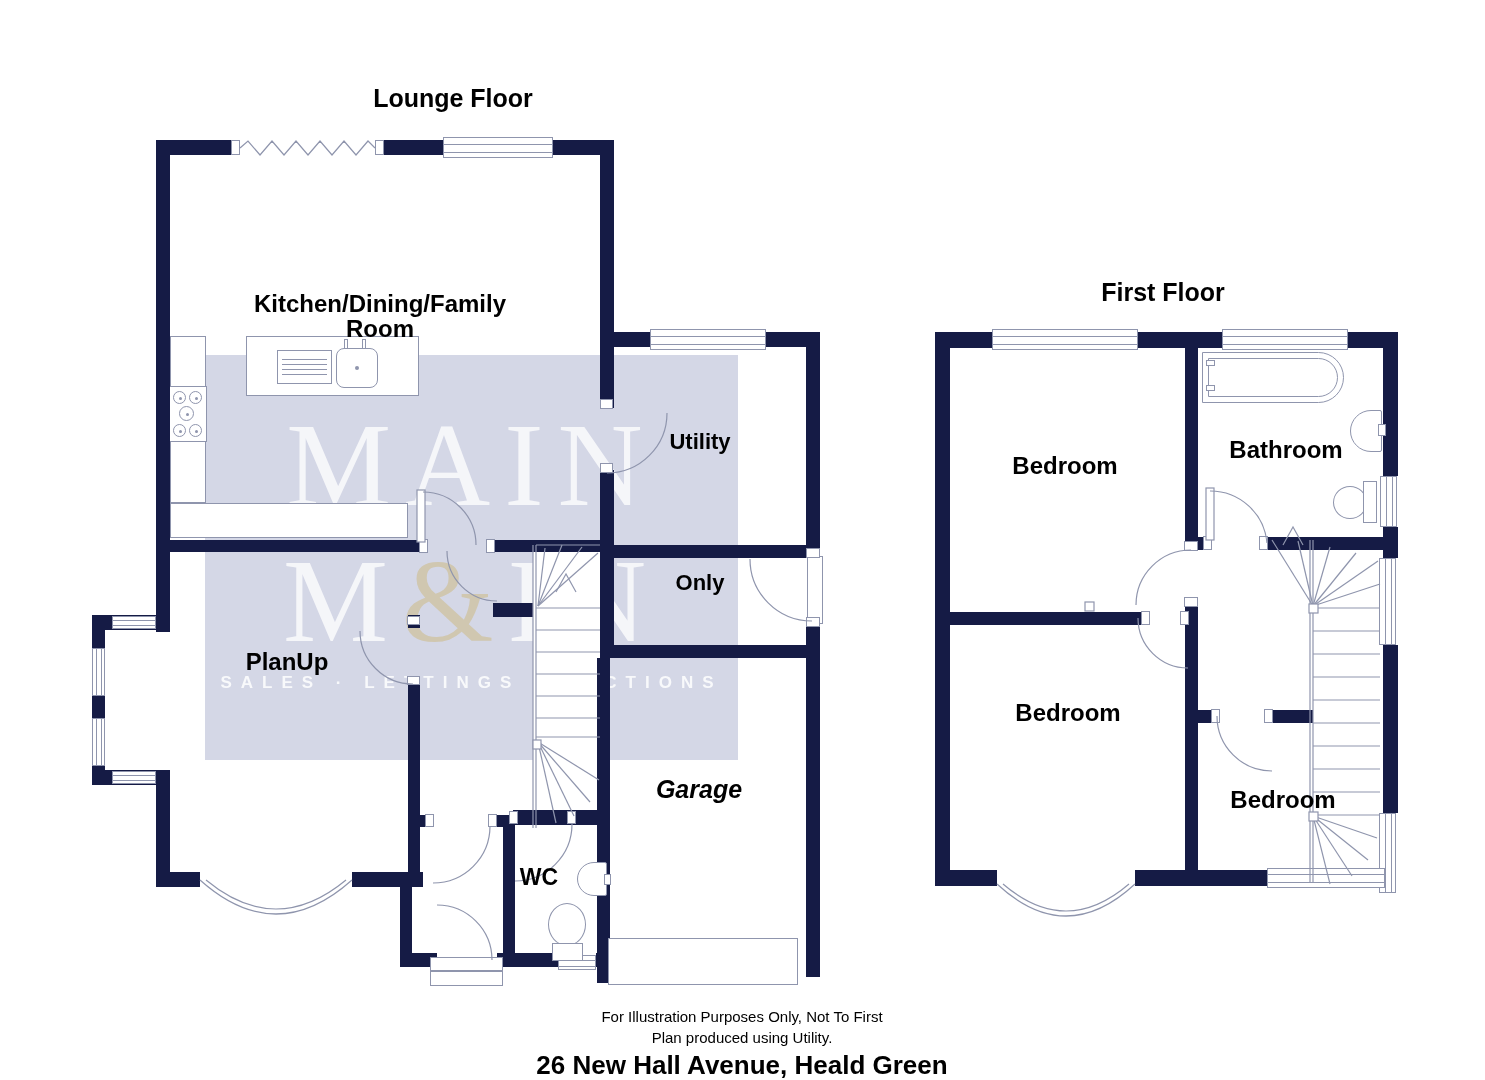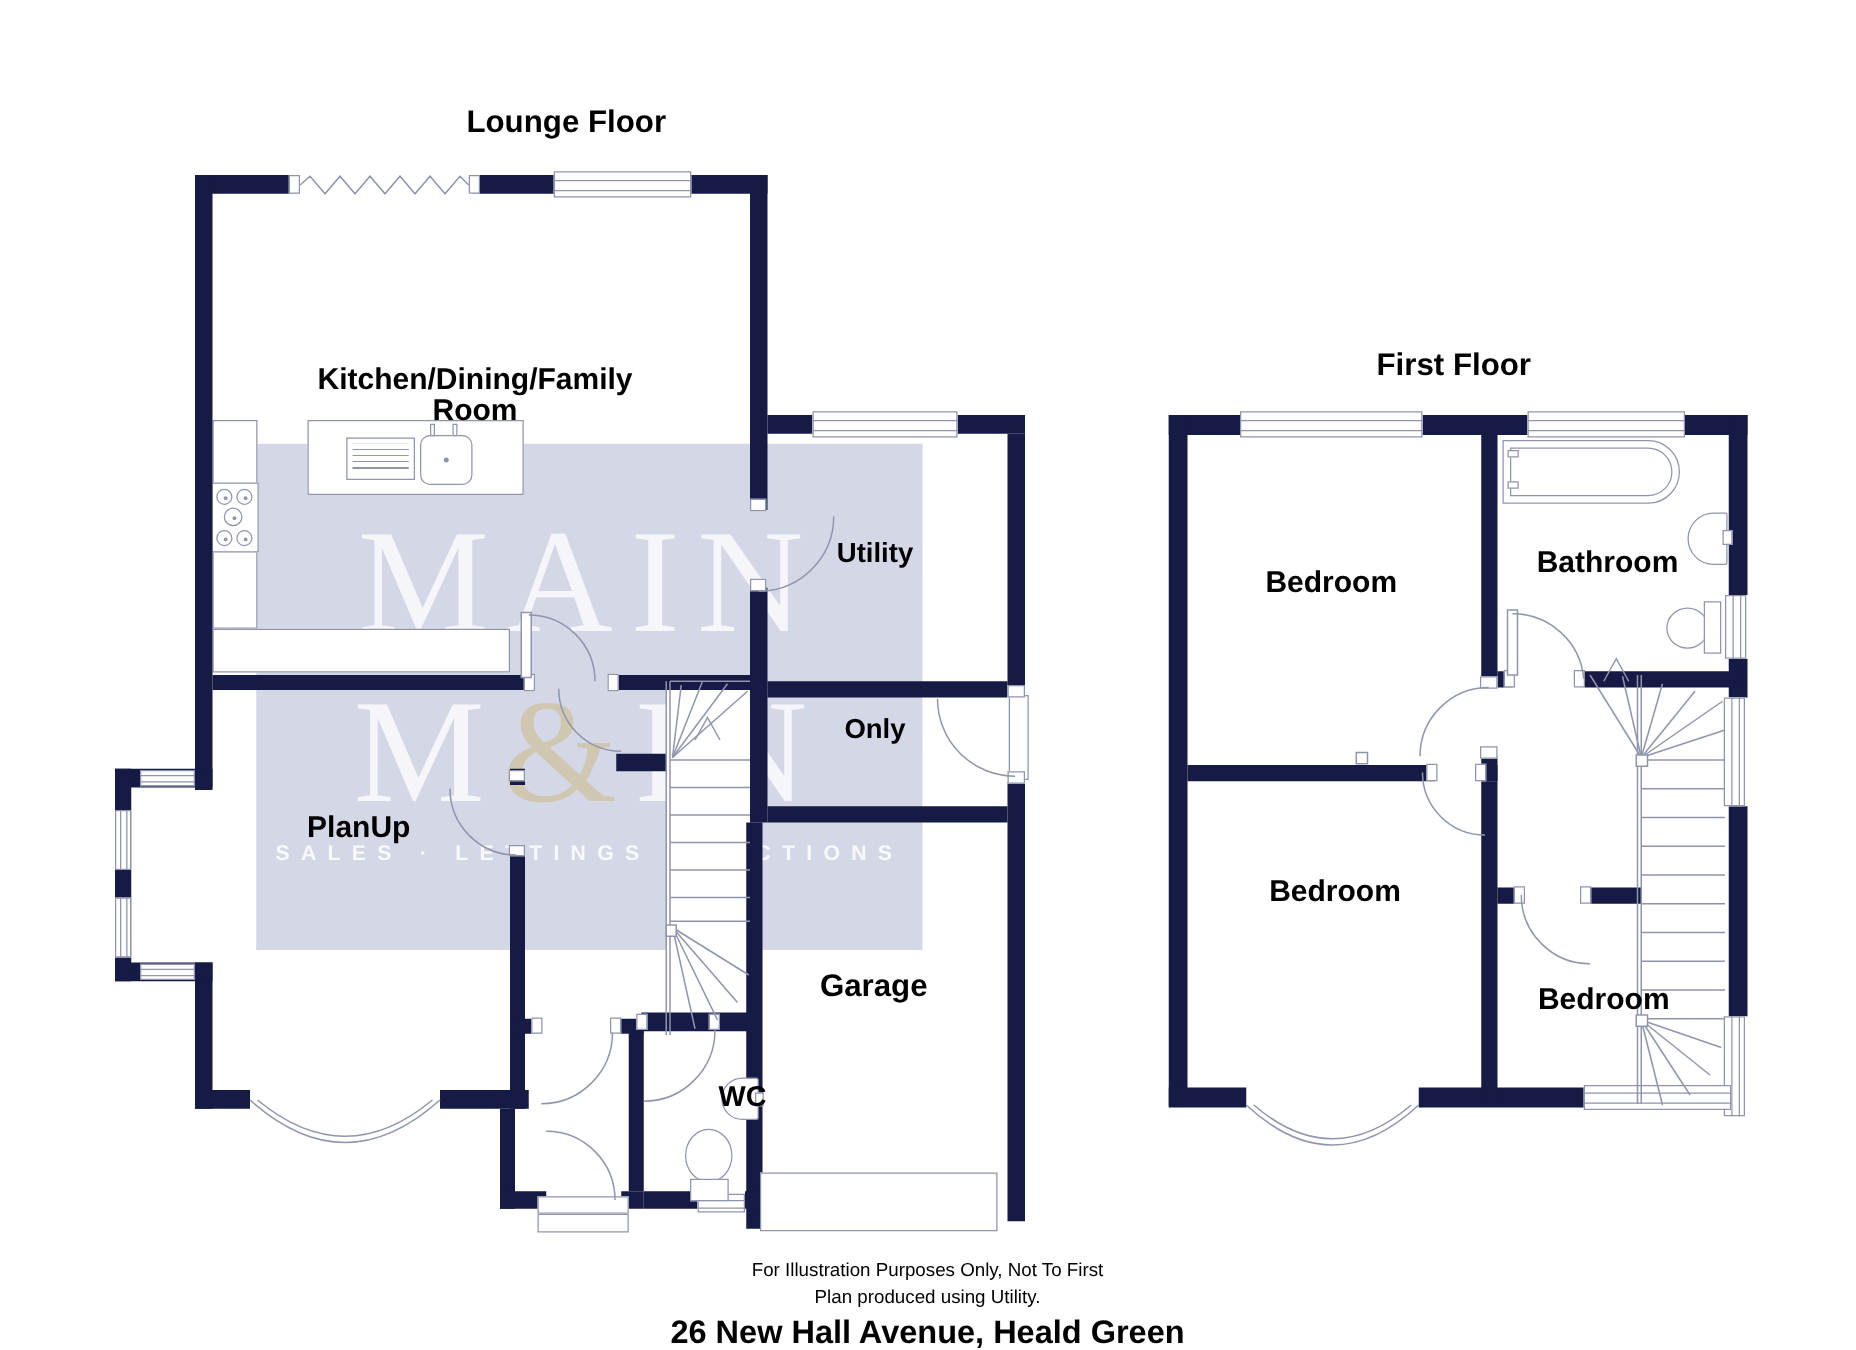--- a/index.html
+++ b/index.html
@@ -285,22 +285,22 @@
       <rect class="leaf" x="1085" y="602" width="9" height="9"></rect>
     </g>
   </svg>
 
   <div class="label" style="left:453px;top:98px;font-size:25px;">Lounge Floor</div>
   <div class="label" style="left:380px;top:316px;font-size:24px;">Kitchen/Dining/Family
 Room</div>
   <div class="label" style="left:700px;top:442px;font-size:22px;">Utility</div>
   <div class="label" style="left:700px;top:583px;font-size:22px;">Only</div>
   <div class="label" style="left:287px;top:662px;font-size:24px;">PlanUp</div>
-  <div class="label" style="left:594px;top:877px;font-size:23px;">WC</div>
-  <div class="label" style="left:699px;top:789px;font-size:25px;">Garage</div>
+  <div class="label" style="left:539px;top:877px;font-size:23px;">WC</div>
+  <div class="label" style="left:699px;top:789px;font-size:25px;font-style:italic;">Garage</div>
 
   <div class="label" style="left:1163px;top:292px;font-size:25px;">First Floor</div>
   <div class="label" style="left:1065px;top:466px;font-size:24px;">Bedroom</div>
   <div class="label" style="left:1286px;top:450px;font-size:24px;">Bathroom</div>
   <div class="label" style="left:1068px;top:713px;font-size:24px;">Bedroom</div>
   <div class="label" style="left:1283px;top:800px;font-size:24px;">Bedroom</div>
 
   <div class="label" style="left:742px;top:1017px;font-size:15px;font-weight:400;">For Illustration Purposes Only, Not To First</div>
   <div class="label" style="left:742px;top:1038px;font-size:15px;font-weight:400;">Plan produced using Utility.</div>
   <div class="label" style="left:742px;top:1066px;font-size:26px;">26 New Hall Avenue, Heald Green</div>

